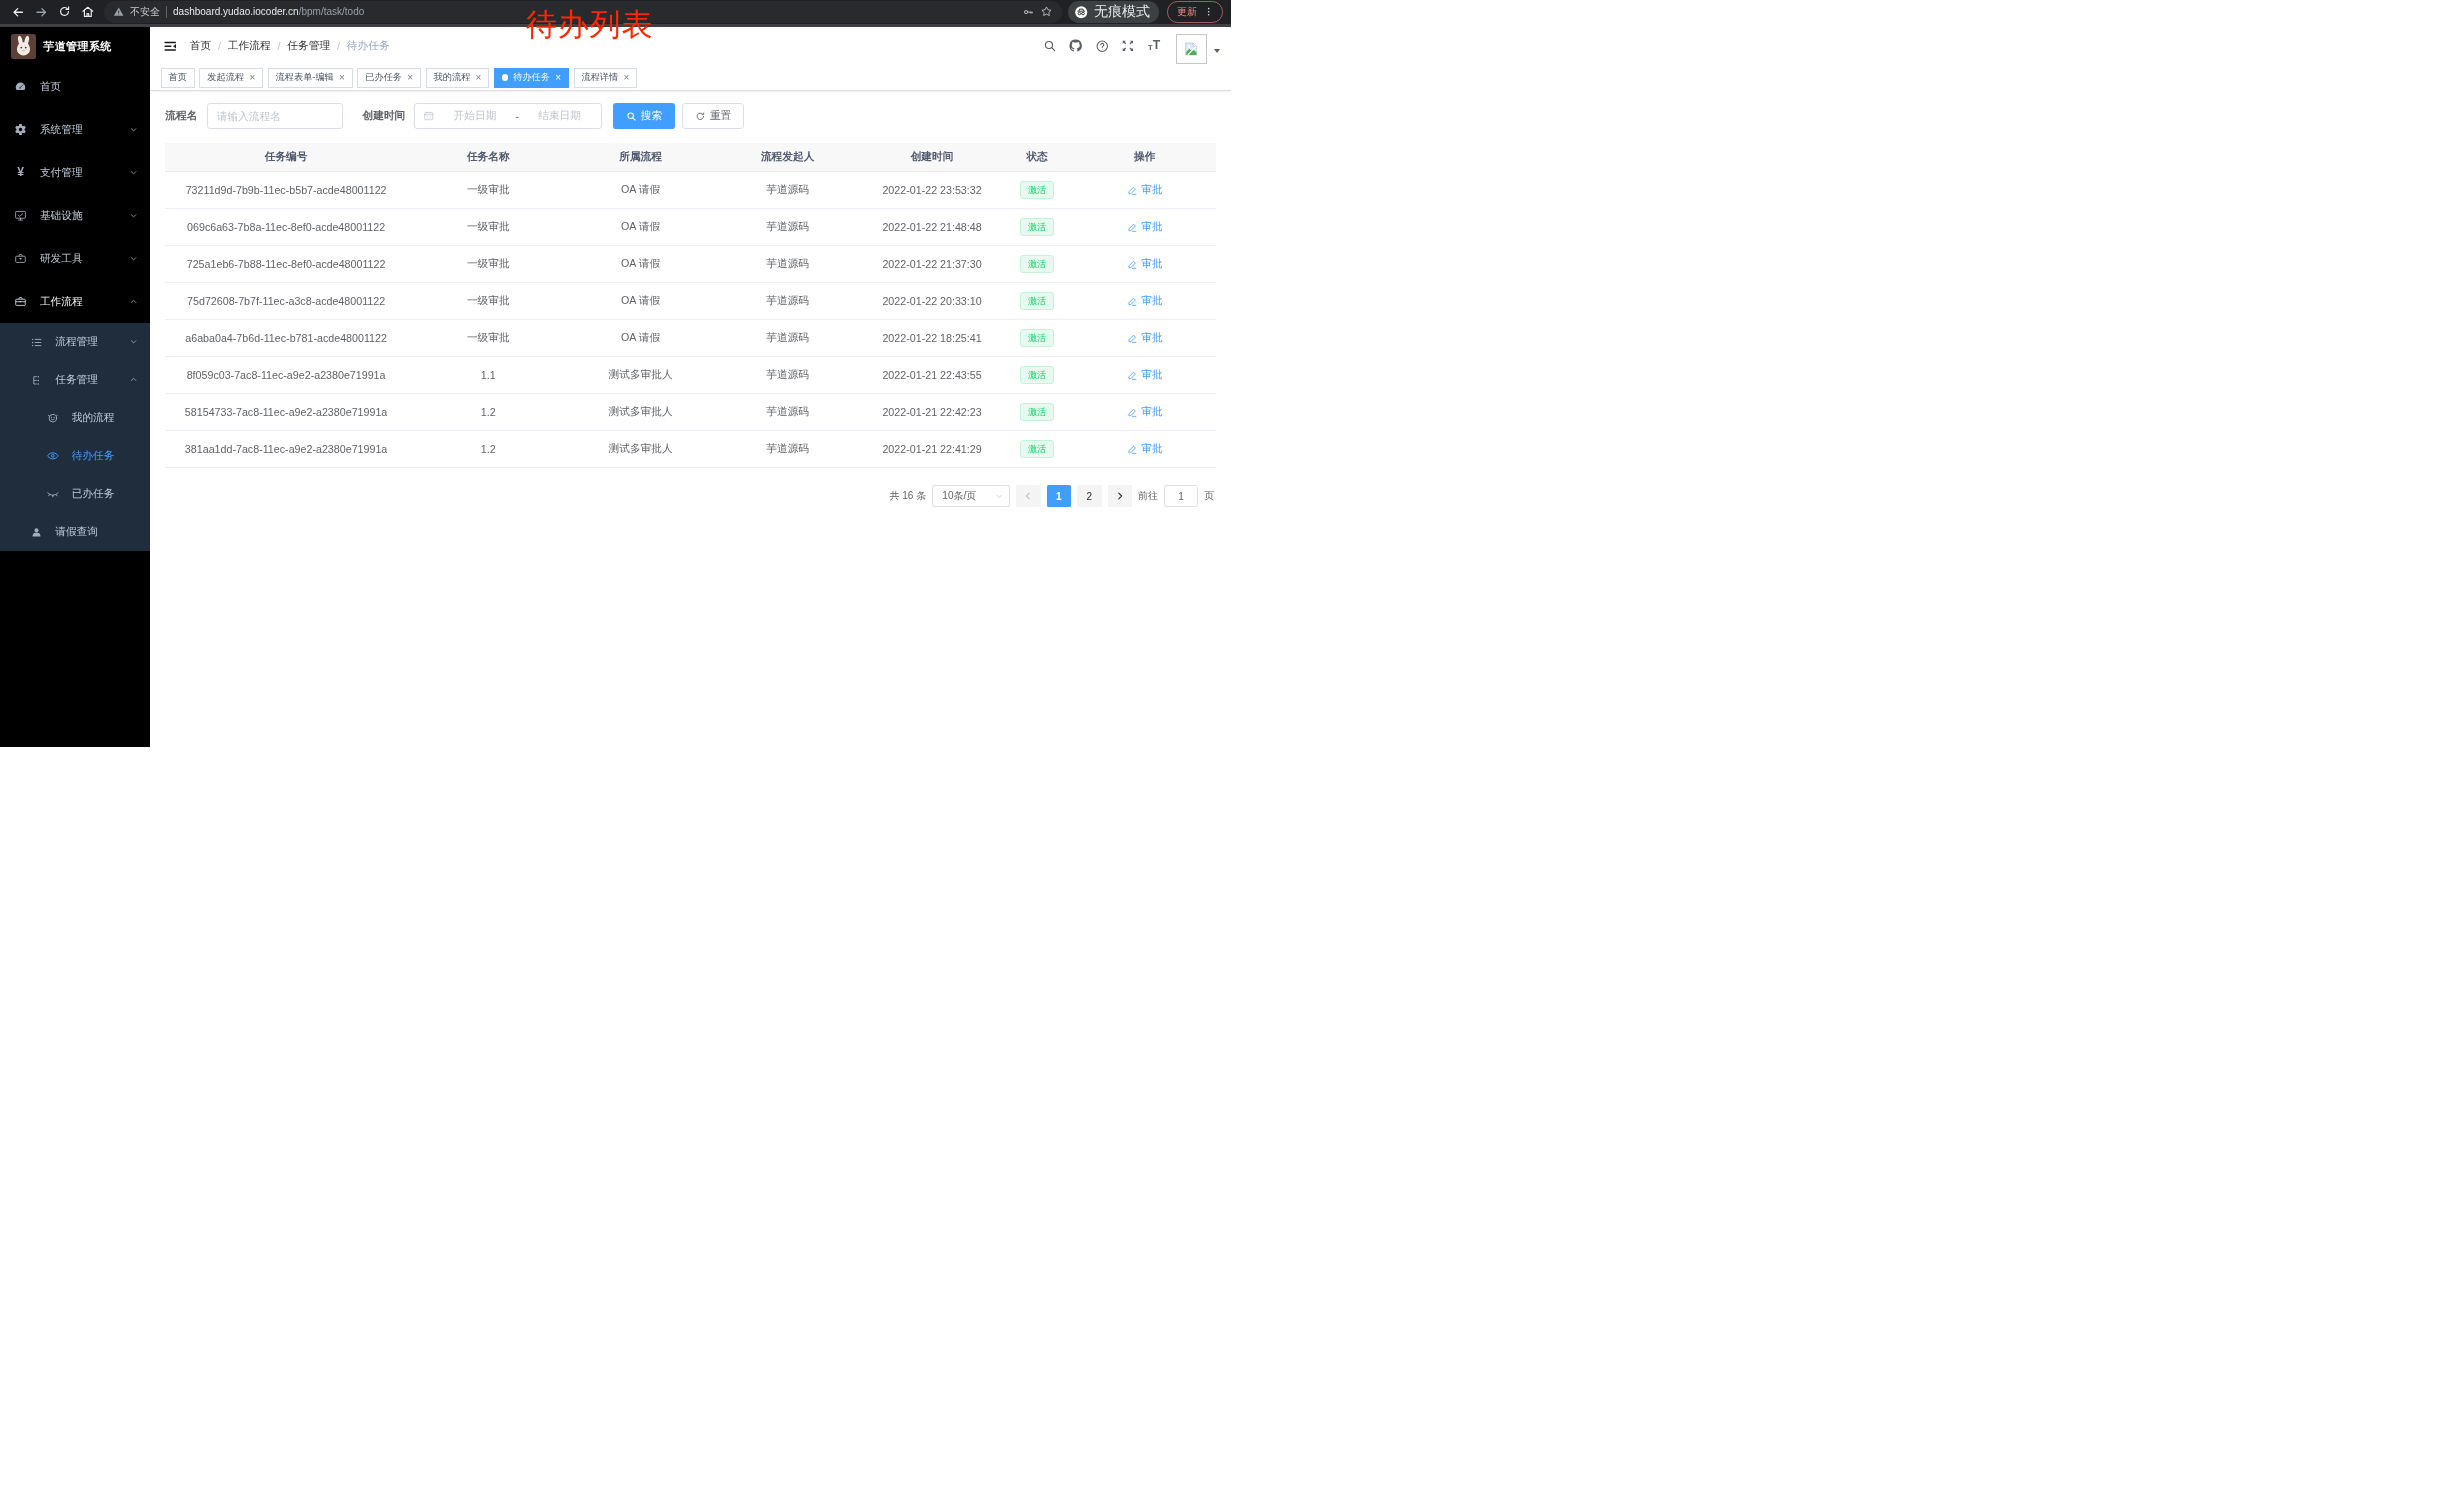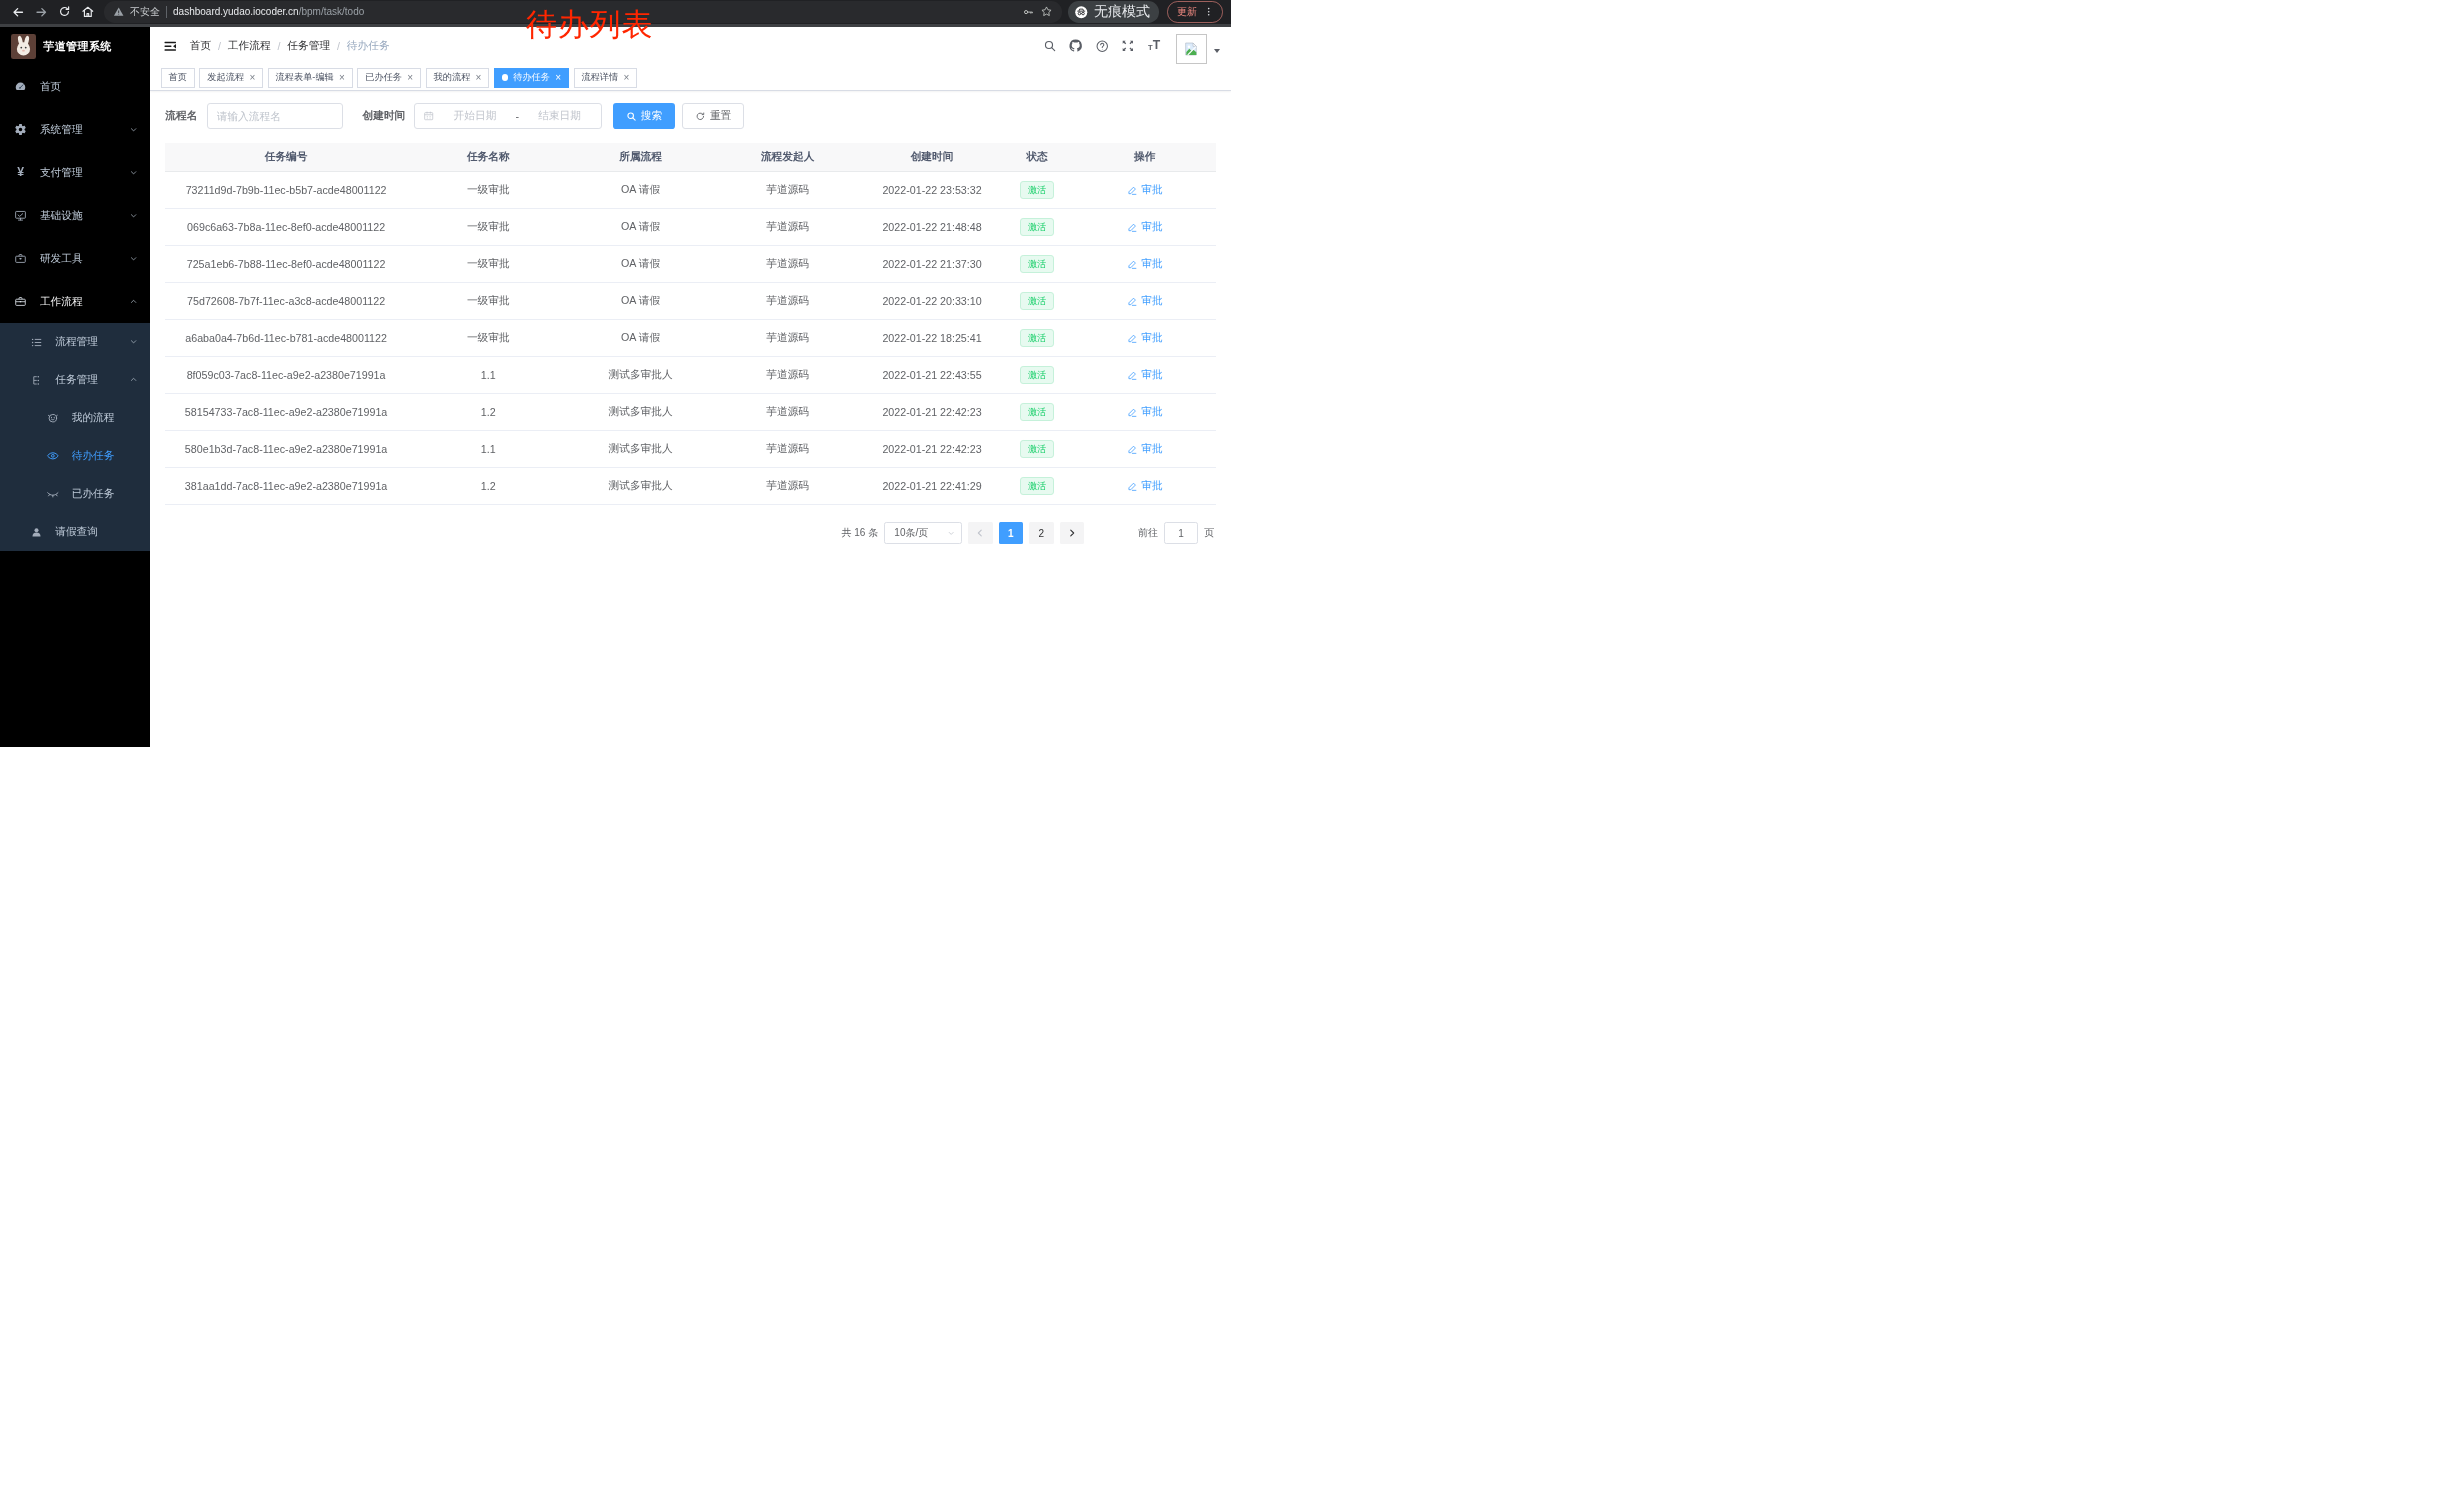--- a/index.html
+++ b/index.html
@@ -106,21 +106,21 @@
   .pagination { display:flex; justify-content:flex-end; align-items:center; margin:17px 1.5px 0 0;
     gap:6px; font-size:10px; color:#606266; }
   .page-size { width:78px; height:21.4px; border:0.8px solid #dcdfe6; border-radius:2.3px;
     display:flex; align-items:center; justify-content:space-between; padding:0 6.1px 0 9.2px;
     color:#606266; cursor:pointer; background:#fff; }
   .pg-group { display:flex; align-items:center; gap:6.1px; }
   .pg-btn { min-width:24.4px; height:21.4px; border-radius:1.5px; background:#f4f4f5; color:#303133;
     display:inline-flex; align-items:center; justify-content:center; font-size:10px; cursor:pointer; }
   .pg-btn.disabled { color:#c0c4cc; cursor:default; }
   .pg-btn.page.active { background:#409eff; color:#fff; font-weight:700; }
-  .goto { display:flex; align-items:center; gap:6.1px;margin-left:48px; }
+  .goto { display:flex; align-items:center; gap:6.1px; }
   .goto-input { width:34px; height:21.4px; border:0.8px solid #dcdfe6; border-radius:2.3px; text-align:center;
     font-size:10px; color:#606266; outline:none; font-family:"Liberation Sans","DejaVu Sans",sans-serif; }
 
   
   .annotation { position:absolute; left:526px; top:3.8px; z-index:99; font-size:31px; color:#ff2600;
     pointer-events:none; white-space:nowrap; letter-spacing:0.8px; }
 
   svg { display:block; }
 </style>
 </head>
@@ -663,37 +663,20 @@
                   <span class="ic">
                     <svg xmlns="http://www.w3.org/2000/svg" viewBox="0 0 24 24" width="10.7" height="10.7" fill="none" stroke="currentColor" stroke-width="1.8" stroke-linejoin="round">
                       <path d="M14.7 4.9l4.2 4.2L8.5 19.5H4.3v-4.2z"></path>
                       <path d="M12 21h8" stroke-linecap="round"></path>
                     </svg>
                   </span>
                   <span>审批</span>
                 </span></td>
             </tr>
             <tr>
-              <td>580e1b3d-7ac8-11ec-a9e2-a2380e71991a</td>
-              <td>1.1</td>
-              <td>测试多审批人</td>
-              <td>芋道源码</td>
-              <td>2022-01-21 22:42:23</td>
-              <td><span class="tag-active">激活</span></td>
-              <td><span class="approve-link">
-                  <span class="ic">
-                    <svg xmlns="http://www.w3.org/2000/svg" viewBox="0 0 24 24" width="10.7" height="10.7" fill="none" stroke="currentColor" stroke-width="1.8" stroke-linejoin="round">
-                      <path d="M14.7 4.9l4.2 4.2L8.5 19.5H4.3v-4.2z"></path>
-                      <path d="M12 21h8" stroke-linecap="round"></path>
-                    </svg>
-                  </span>
-                  <span>审批</span>
-                </span></td>
-            </tr>
-            <tr>
               <td>381aa1dd-7ac8-11ec-a9e2-a2380e71991a</td>
               <td>1.2</td>
               <td>测试多审批人</td>
               <td>芋道源码</td>
               <td>2022-01-21 22:41:29</td>
               <td><span class="tag-active">激活</span></td>
               <td><span class="approve-link">
                   <span class="ic">
                     <svg xmlns="http://www.w3.org/2000/svg" viewBox="0 0 24 24" width="10.7" height="10.7" fill="none" stroke="currentColor" stroke-width="1.8" stroke-linejoin="round">
                       <path d="M14.7 4.9l4.2 4.2L8.5 19.5H4.3v-4.2z"></path>

